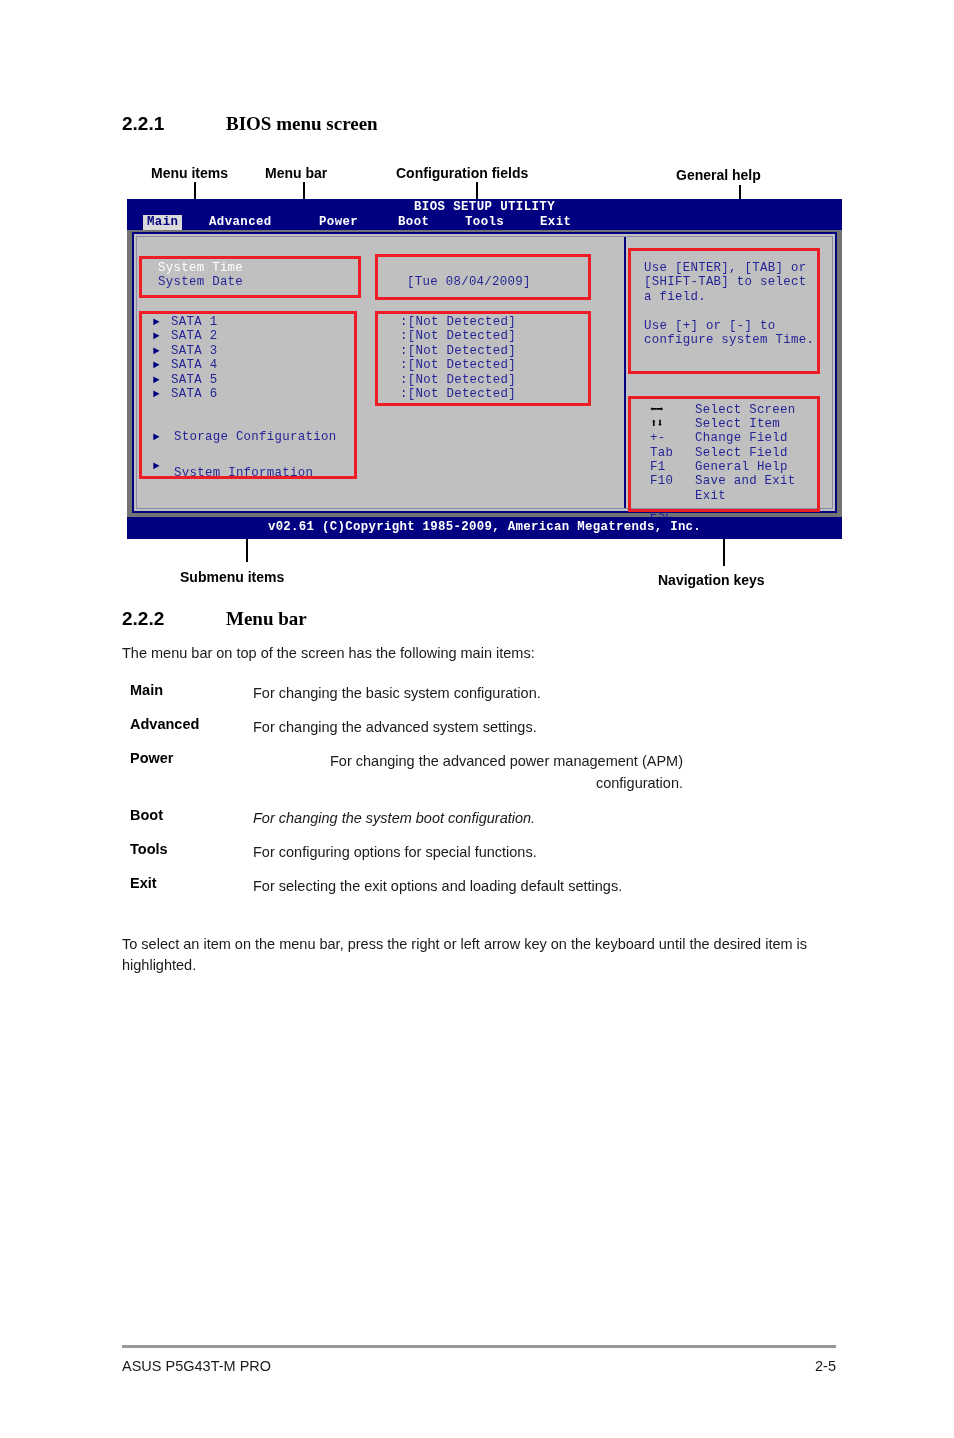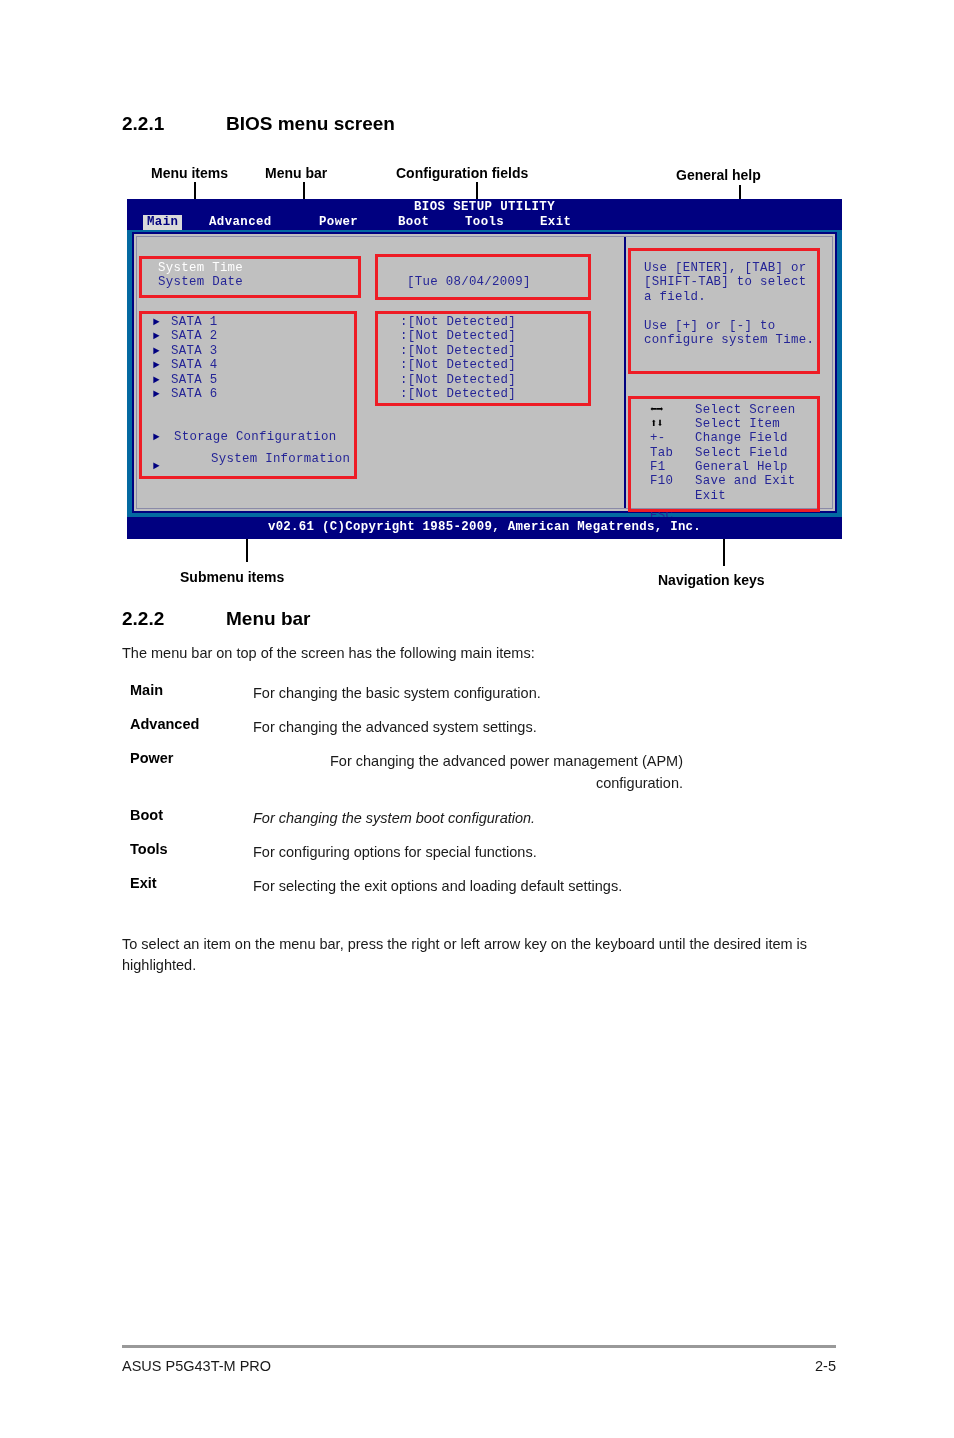--- a/index.html
+++ b/index.html
@@ -18,21 +18,21 @@
 
   
   .sec-heading {
     position: absolute;
     font-weight: bold;
     font-size: 19px;
     letter-spacing: 0px;
     white-space: nowrap;
   }
   .sec-num { position: absolute; }
-  .sec-title { position: absolute; }
+  .sec-title { position: absolute; font-family: Liberation Serif, serif; }
 
   
   .body-text {
     position: absolute;
     font-size: 14.5px;
     line-height: 21px;
     color: #1a1a1a;
   }
   .term {
     position: absolute;
@@ -62,21 +62,21 @@
     background: #000;
   }
 
   
   .bios {
     position: absolute;
     left: 127px;
     top: 199px;
     width: 715px;
     height: 340px;
-    background: #0369a1;
+    background: #737373;
     font-family: "Liberation Mono", "DejaVu Sans Mono", monospace;
     font-size: 12.4px;
     line-height: 14.6px;
     box-sizing: border-box;
   }
   .bios-topbar {
     position: absolute;
     left: 0; top: 0;
     width: 715px;
     height: 31px;
@@ -263,21 +263,21 @@
       <div class="tri" style="left:16px; top:136px;">►</div>
       <div class="bios-txt" style="left:34px; top:136px;">SATA 5</div>
 
       <div class="tri" style="left:16px; top:150px;">►</div>
       <div class="bios-txt" style="left:34px; top:150px;">SATA 6</div>
 
       <div class="tri" style="left:16px; top:193px;">►</div>
       <div class="bios-txt" style="left:37px; top:193px;">Storage Configuration</div>
 
       <div class="tri" style="left:16px; top:222px;">►</div>
-      <div class="bios-txt" style="left:37px; top:215px;margin-left:37px;">System Information</div>
+      <div class="bios-txt" style="left:37px; top:229px;">System Information</div>
 
       <div class="bios-txt" style="left:270px; top:38px;">[Tue 08/04/2009]</div>
 
       <div class="bios-txt" style="left:263px; top:78px;">:[Not Detected]</div>
       <div class="bios-txt" style="left:263px; top:92px;">:[Not Detected]</div>
       <div class="bios-txt" style="left:263px; top:107px;">:[Not Detected]</div>
       <div class="bios-txt" style="left:263px; top:121px;">:[Not Detected]</div>
       <div class="bios-txt" style="left:263px; top:136px;">:[Not Detected]</div>
       <div class="bios-txt" style="left:263px; top:150px;">:[Not Detected]</div>
 

